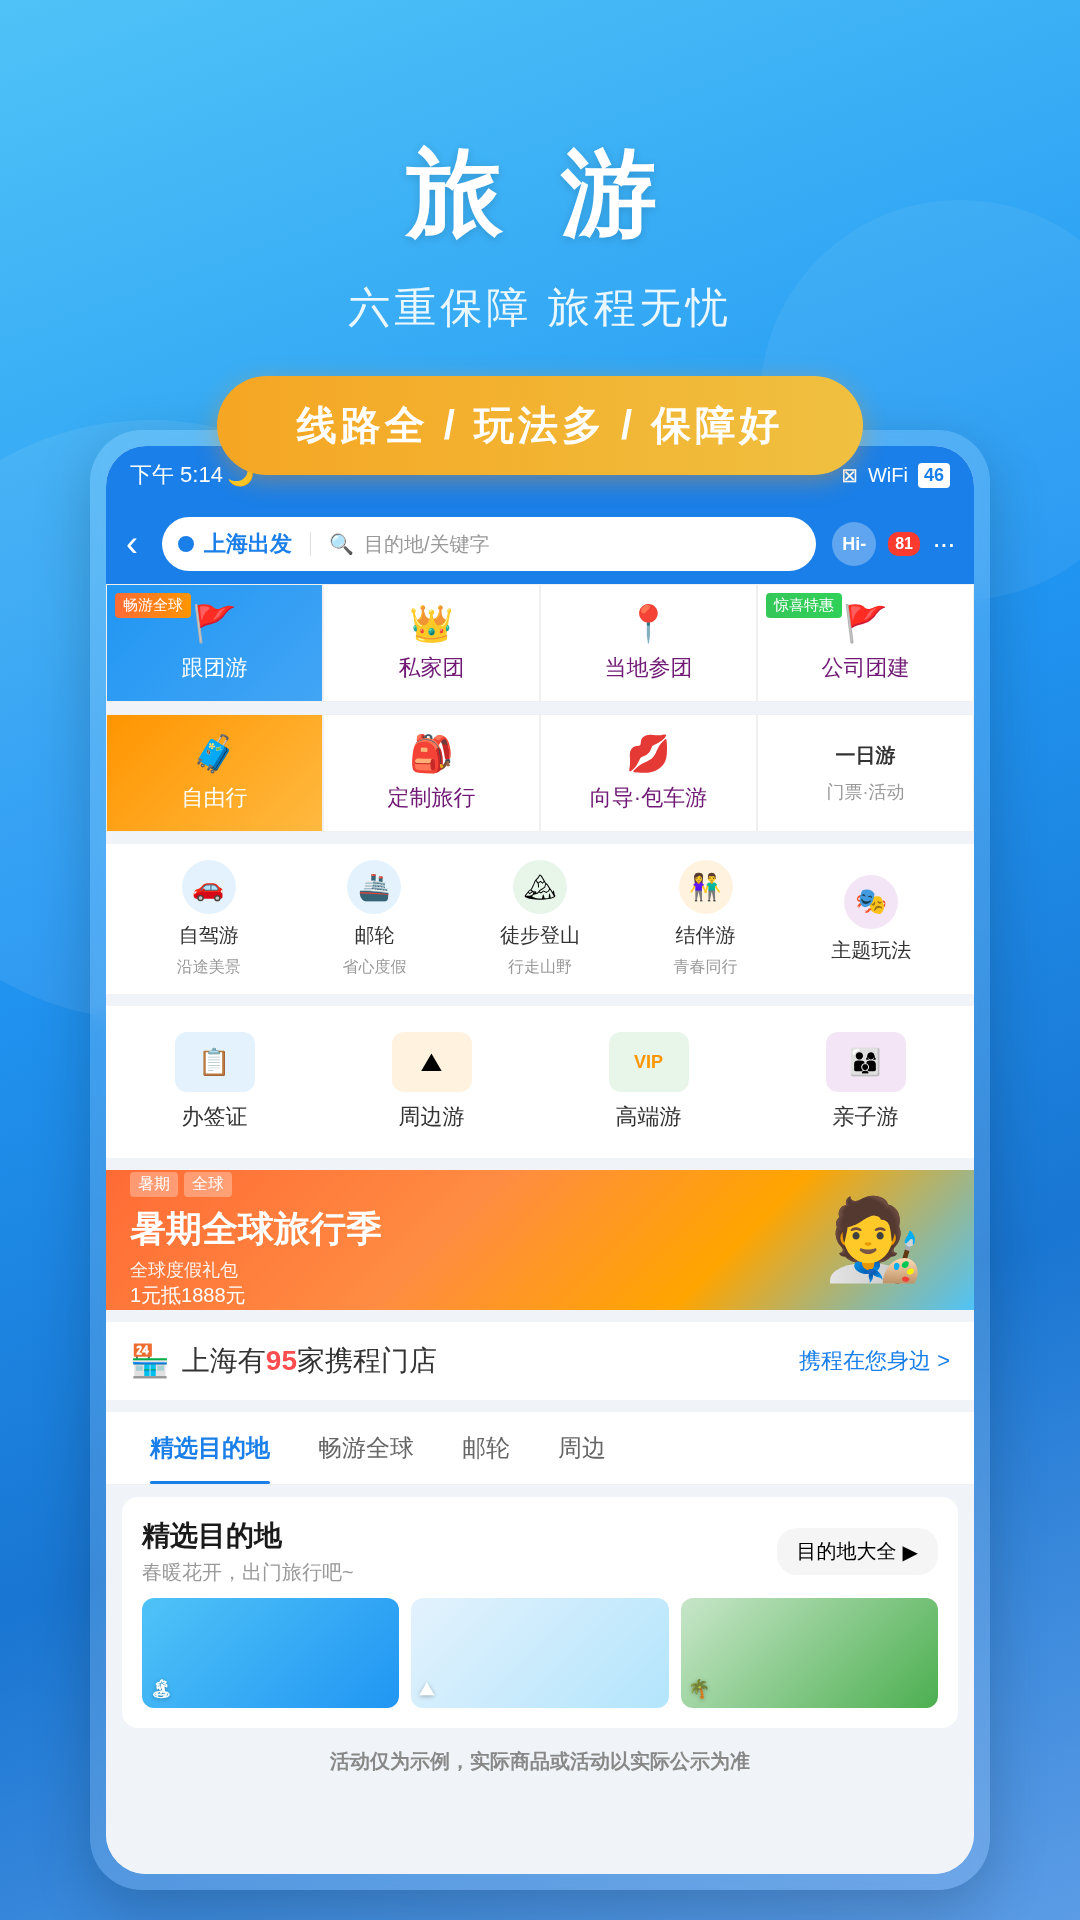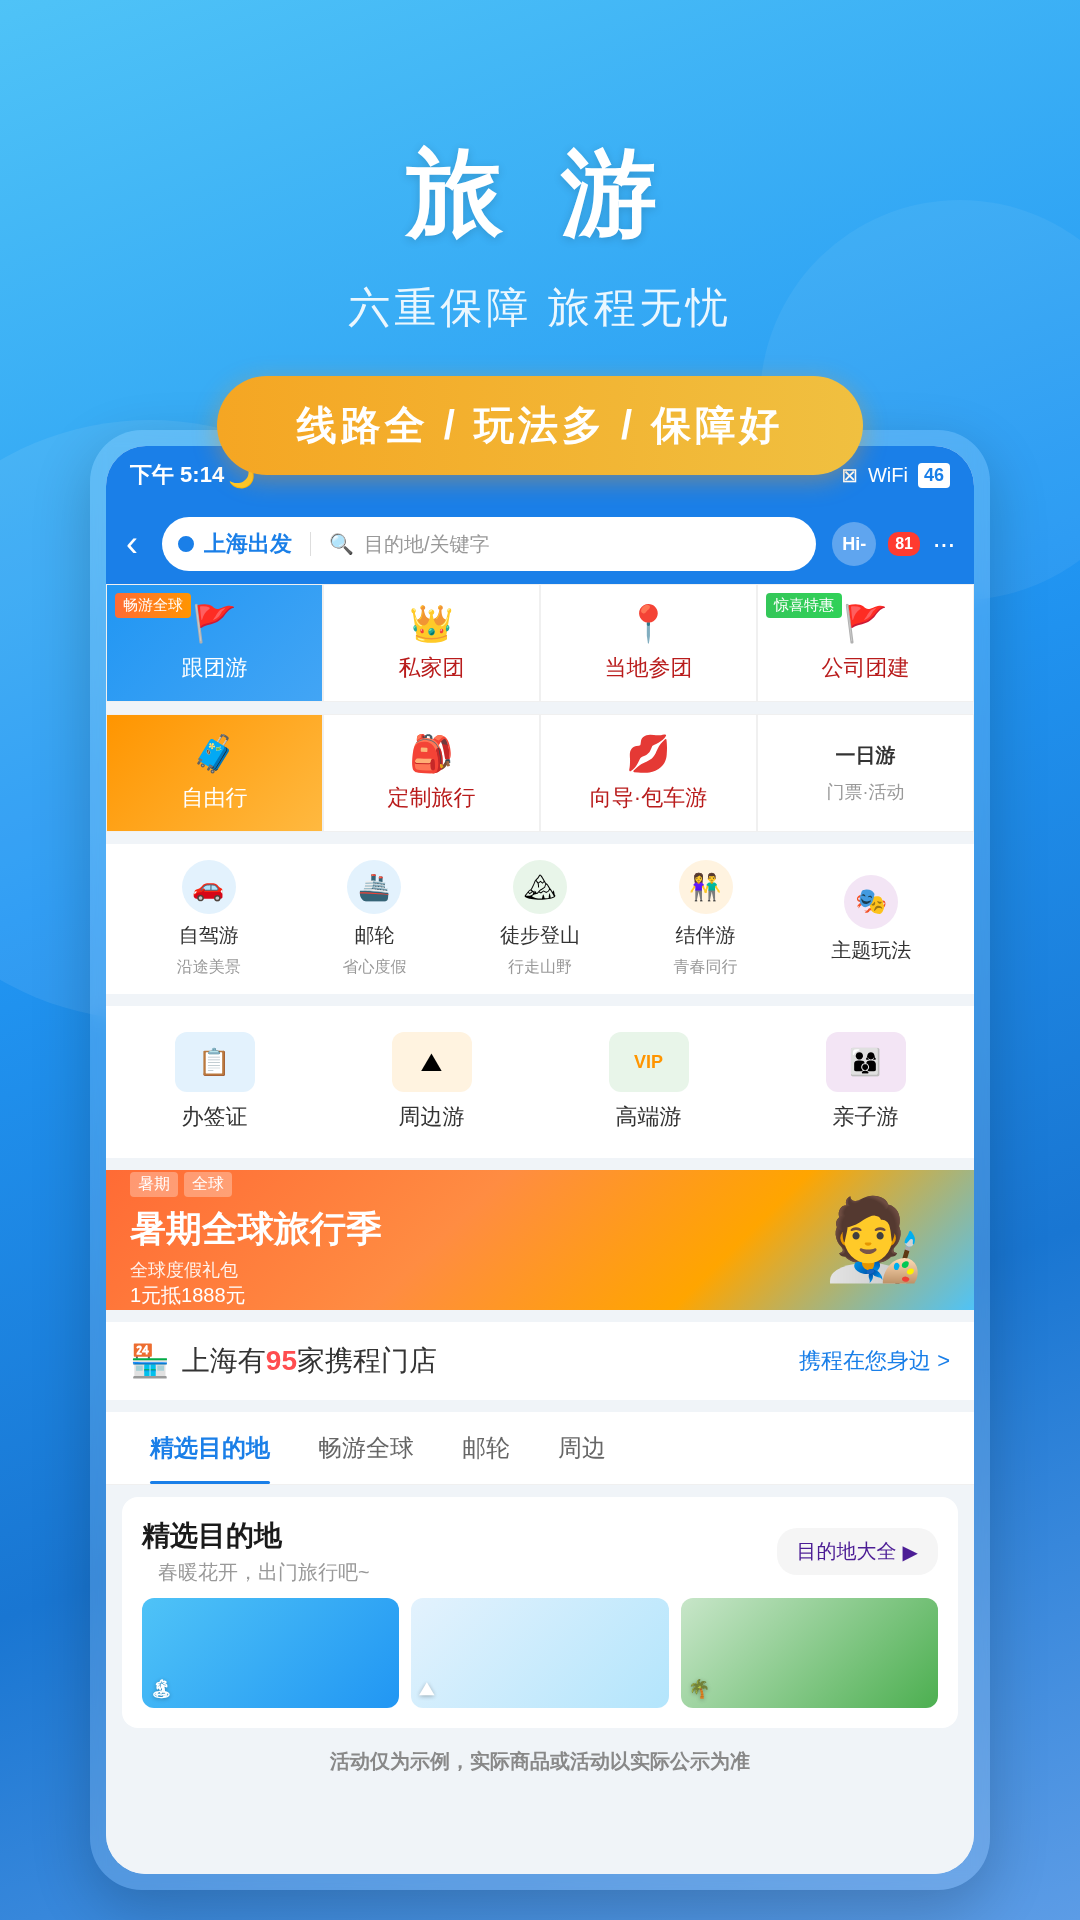--- a/index.html
+++ b/index.html
@@ -93,21 +93,21 @@
     .status-bar {
       background: #1a7fe8;
       height: 58px;
       display: flex;
       align-items: center;
       justify-content: space-between;
       padding: 0 24px;
       color: #fff;
       font-size: 22px;
     }
-    .status-left { font-weight: 700; display: flex; align-items: flex-end; gap: 4px; }
+    .status-left { font-weight: 400; display: flex; align-items: center; gap: 4px; }
     .status-right { display: flex; align-items: center; gap: 10px; font-size: 20px; }
     .battery-icon { 
       background: #fff; 
       color: #1a7fe8; 
       border-radius: 4px; 
       padding: 2px 6px; 
       font-size: 18px; 
       font-weight: 700;
     }
 
@@ -206,21 +206,21 @@
     .cat-item.orange-bg {
       background: linear-gradient(135deg, #ff9500, #ffb940);
       color: #fff;
     }
     .cat-icon {
       font-size: 36px;
       margin-bottom: 8px;
     }
     .cat-label {
       font-size: 22px;
-      color: #b91c1c;
+      color: #701a75;
       text-align: center;
     }
     .cat-label.white { color: #fff; }
     .promo-tag {
       position: absolute;
       top: 8px;
       left: 8px;
       background: linear-gradient(90deg, #ff6b35, #ff9500);
       color: #fff;
       font-size: 15px;
@@ -399,28 +399,27 @@
     }
     .featured-title {
       font-size: 28px;
       font-weight: 700;
       color: #1a1a1a;
     }
     .featured-subtitle {
       font-size: 20px;
       color: #999;
       margin-top: 4px;
-      margin-left: 16px;
     }
     .featured-btn {
       background: #f5f5f5;
       border-radius: 20px;
       padding: 10px 20px;
       font-size: 20px;
-      color: #4c1d95;
+      color: #000000;
       display: flex;
       align-items: center;
       gap: 6px;
     }
     .featured-images {
       display: flex;
       gap: 12px;
     }
     .dest-card {
       flex: 1;

